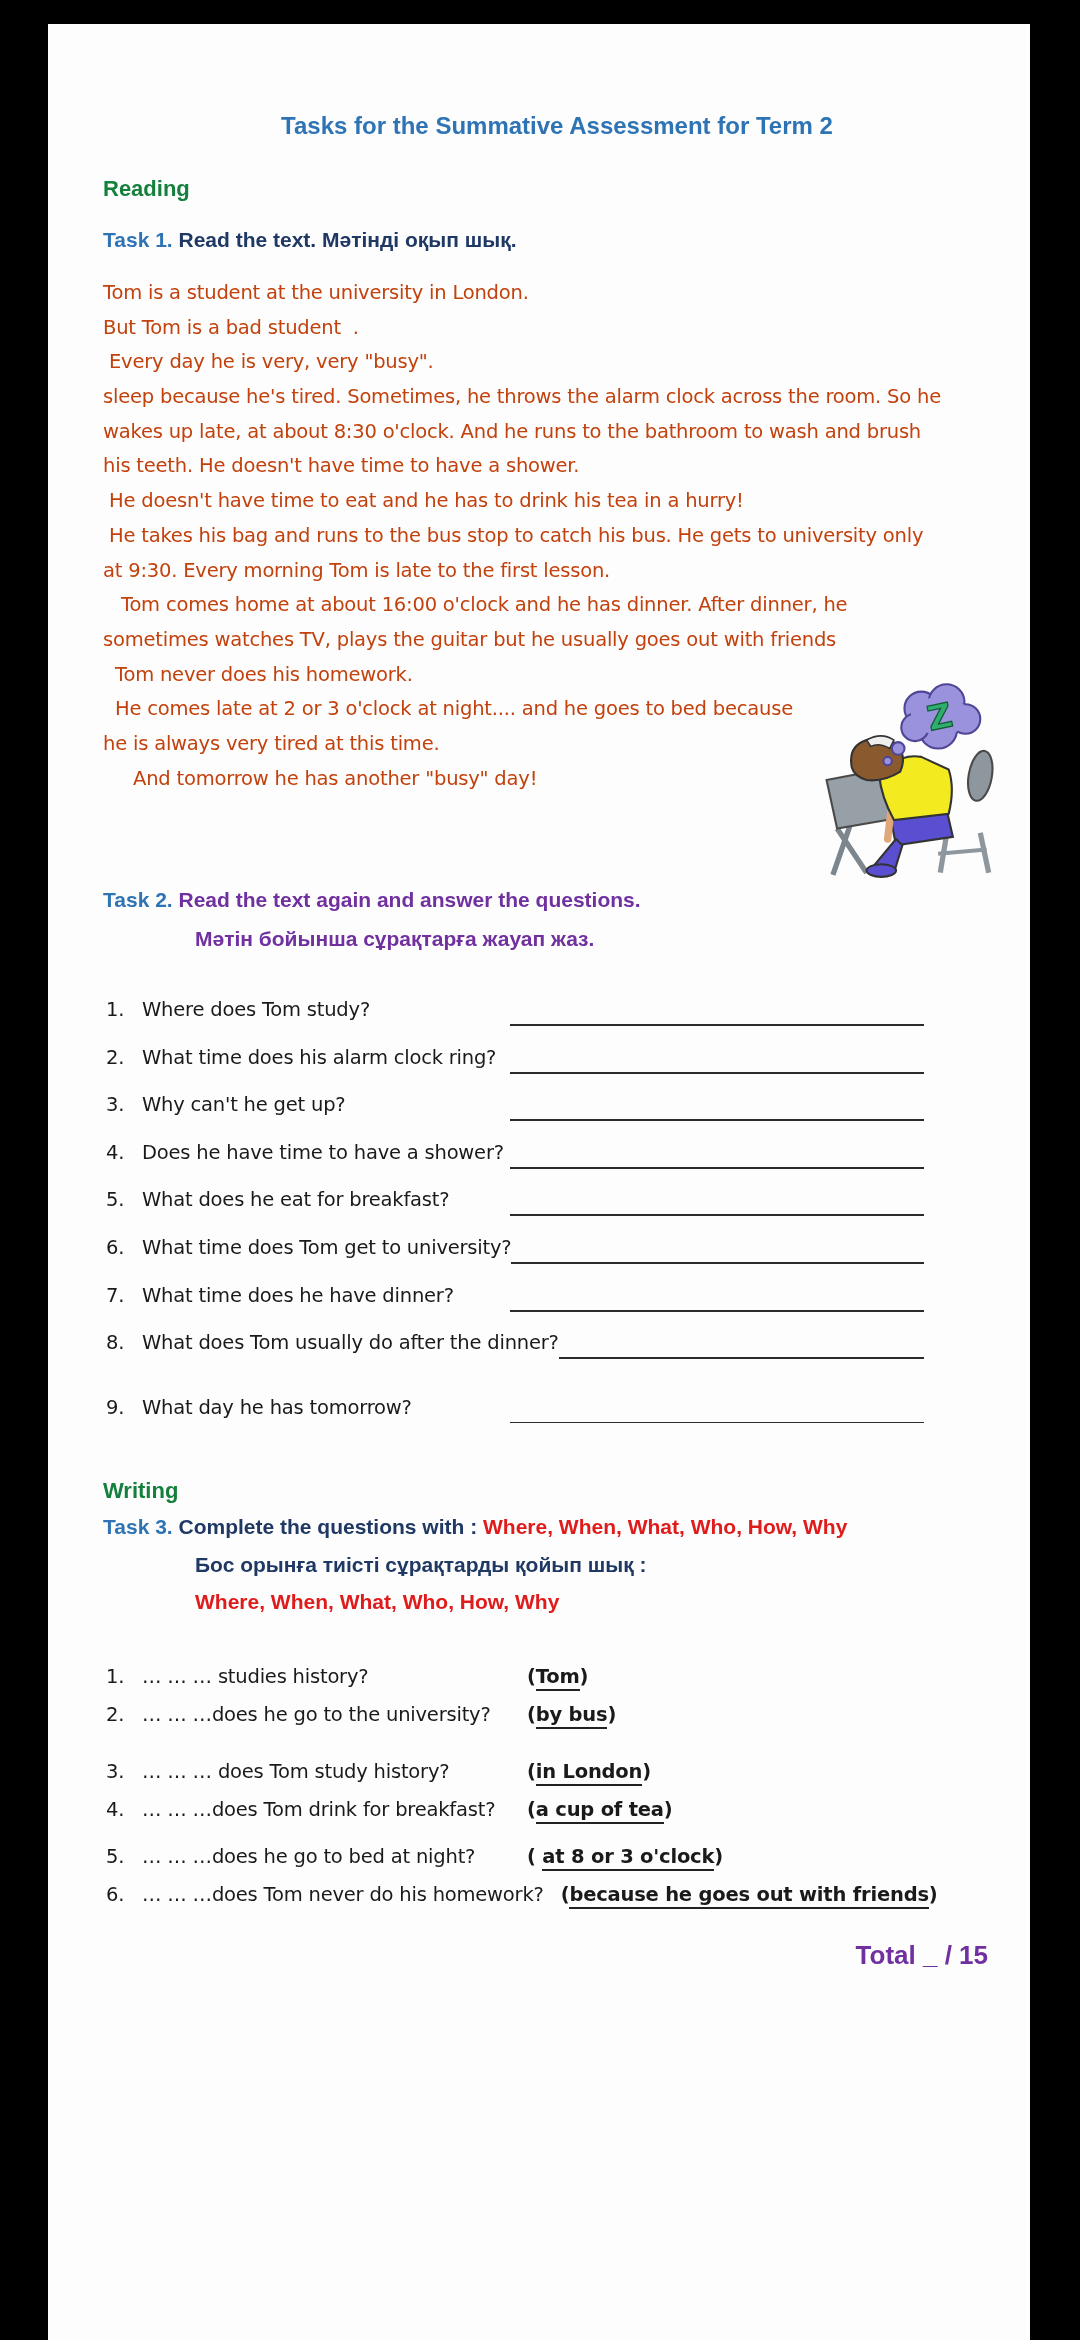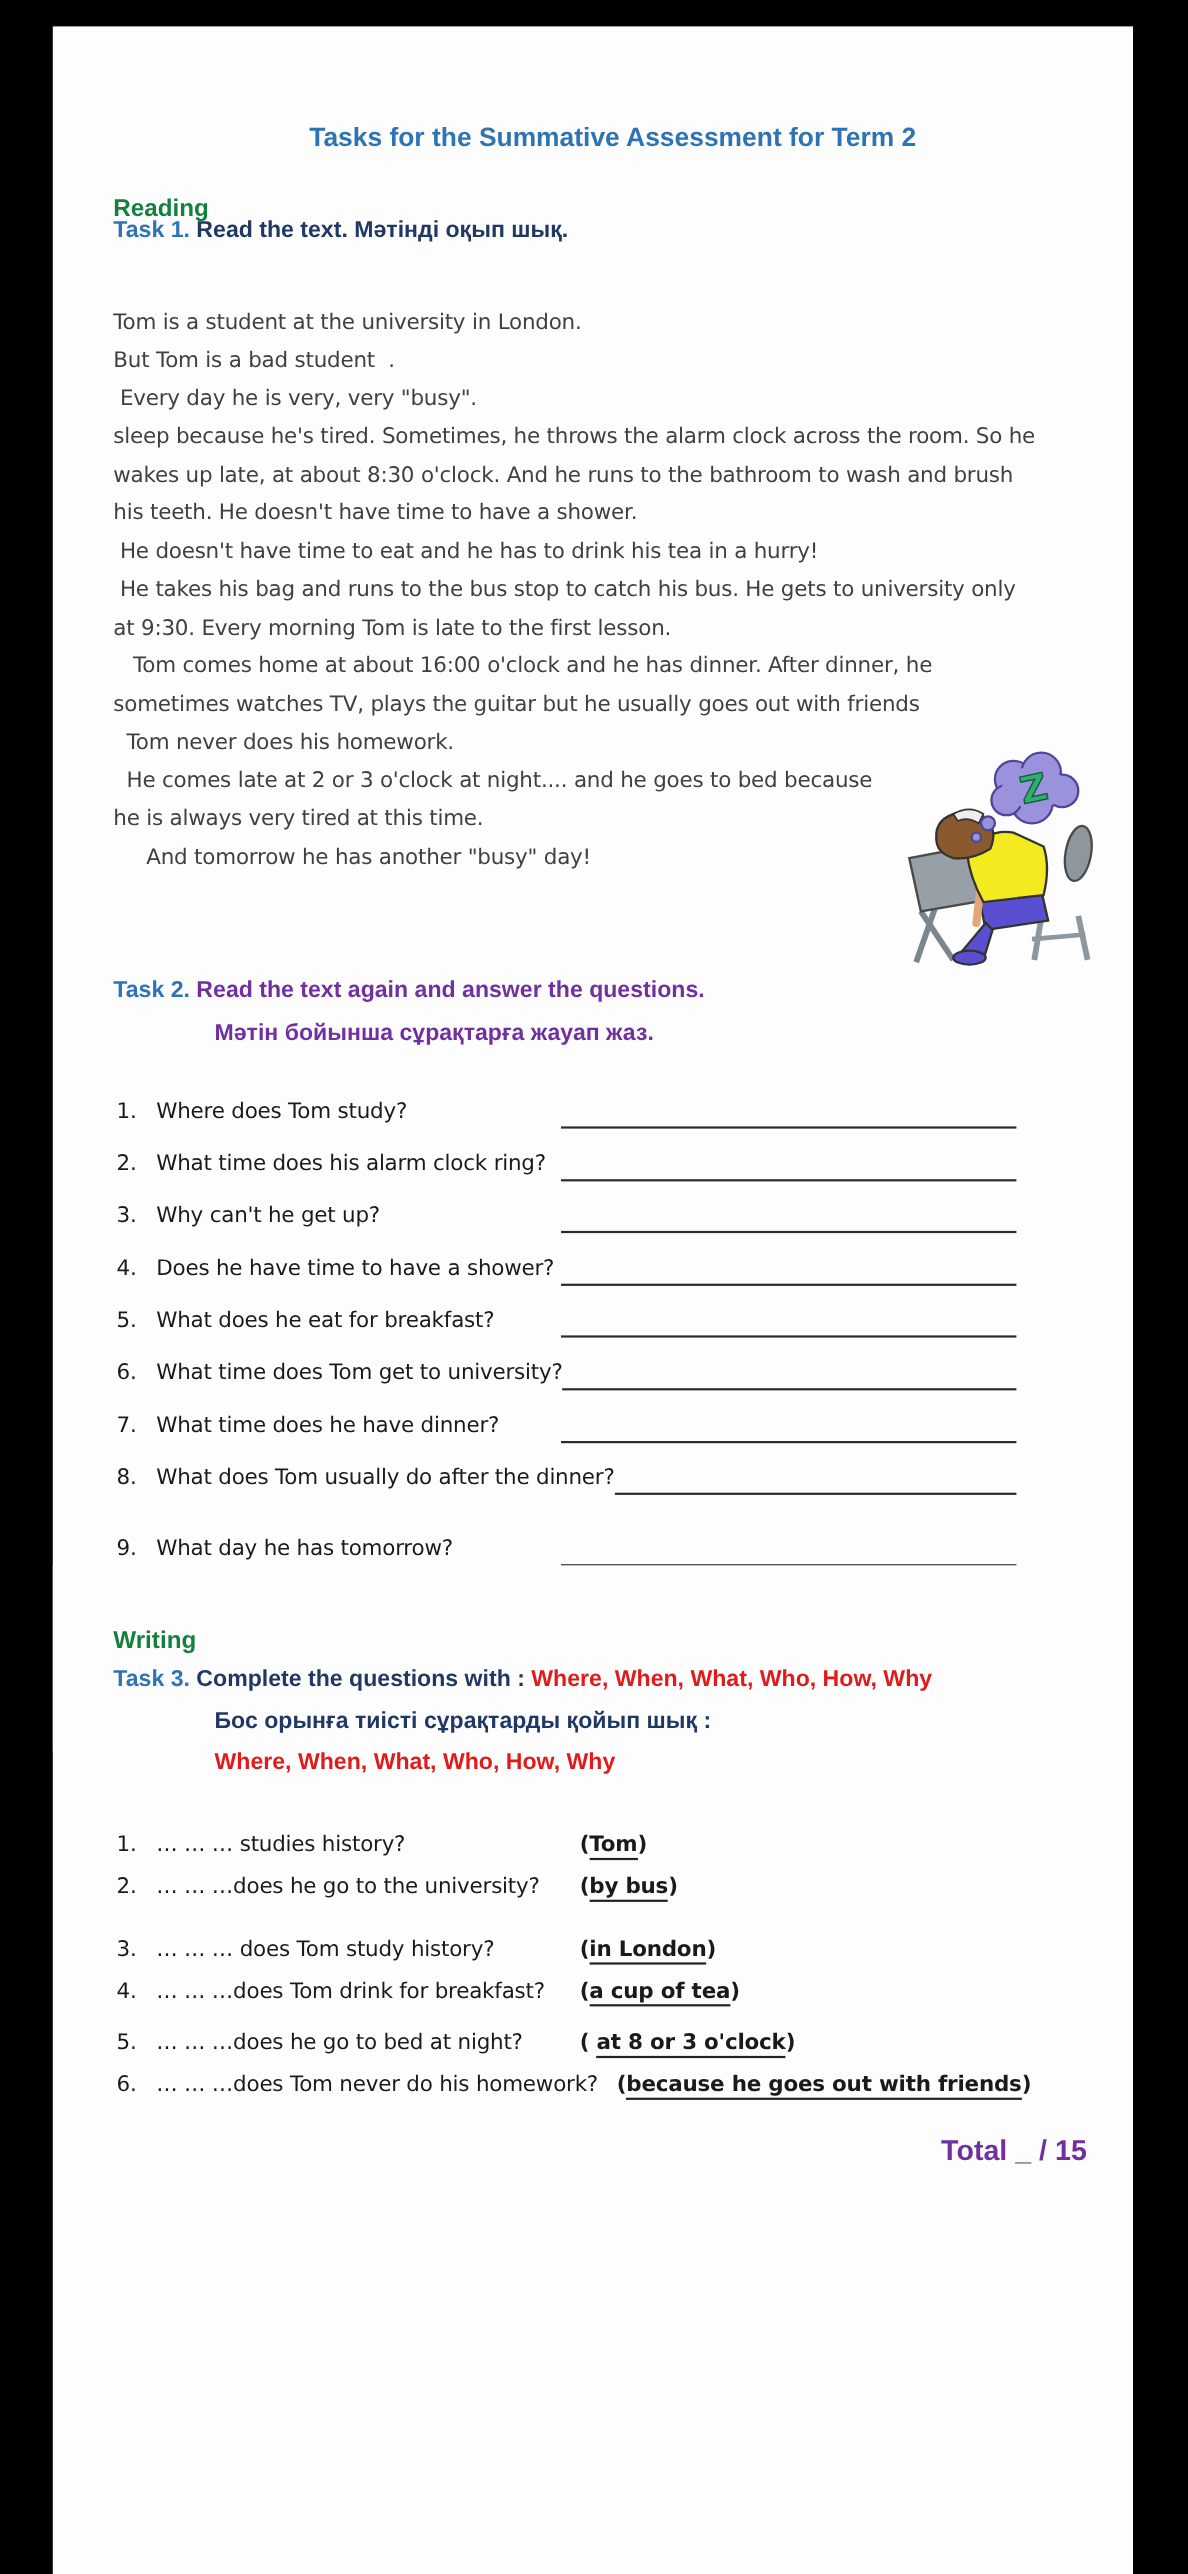--- a/index.html
+++ b/index.html
@@ -15,28 +15,28 @@
     position:absolute;top:88px;left:0;right:0;text-align:center;padding-left:36px;
     font-family:"Liberation Sans",sans-serif;font-weight:bold;font-size:24px;color:#2E74B5;
   }
   .section-label{
     position:absolute;left:55px;font-family:"Liberation Sans",sans-serif;
     font-weight:bold;font-size:22px;color:#15803d;
   }
   .p1-reading{top:152px;}
   .task-line{position:absolute;left:55px;white-space:nowrap;
     font-family:"Liberation Sans",sans-serif;font-weight:bold;font-size:21px;}
-  .p1-task1{top:173px;}
+  .p1-task1{top:204px;}
   .task-num{color:#2E74B5;}
   .navy{color:#1F3864;}
   .purple{color:#7030A0;}
   .red{color:#E01B1B;}
 
   .passage{position:absolute;top:252px;left:55px;right:24px;
-    font-size:19.5px;letter-spacing:-0.2px;color:#404040;}
+    font-size:19.5px;letter-spacing:-0.2px;color:#c2410c;}
   .passage div{white-space:pre;height:34.7px;line-height:34.7px;}
 
   .cartoon{position:absolute;left:772px;top:655px;width:190px;height:200px;}
   .bub{fill:#9a92dd;stroke:#4f4696;stroke-width:2;}
   .bub-fill{fill:#9a92dd;}
   .bub-z{font-family:"DejaVu Sans",sans-serif;font-weight:bold;font-size:32px;
     fill:#2fae6e;stroke:#145c38;stroke-width:1.2px;}
 
   .p1-task2-l1{top:864px;}
   .p1-task2-l2{position:absolute;top:903px;left:147px;white-space:nowrap;

